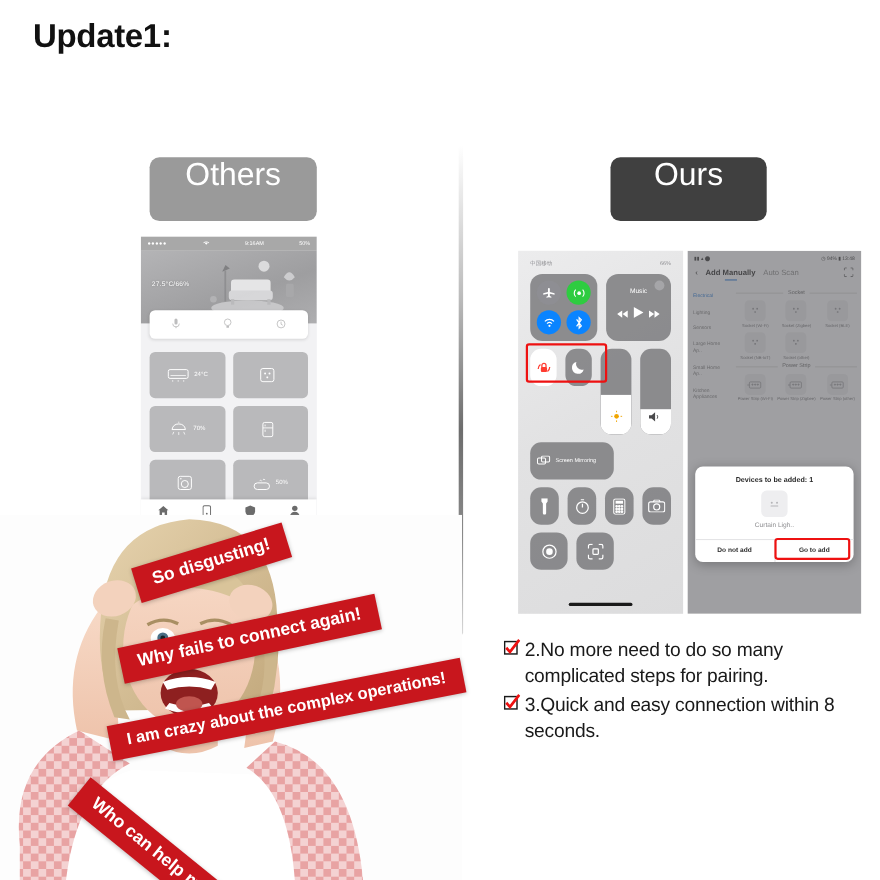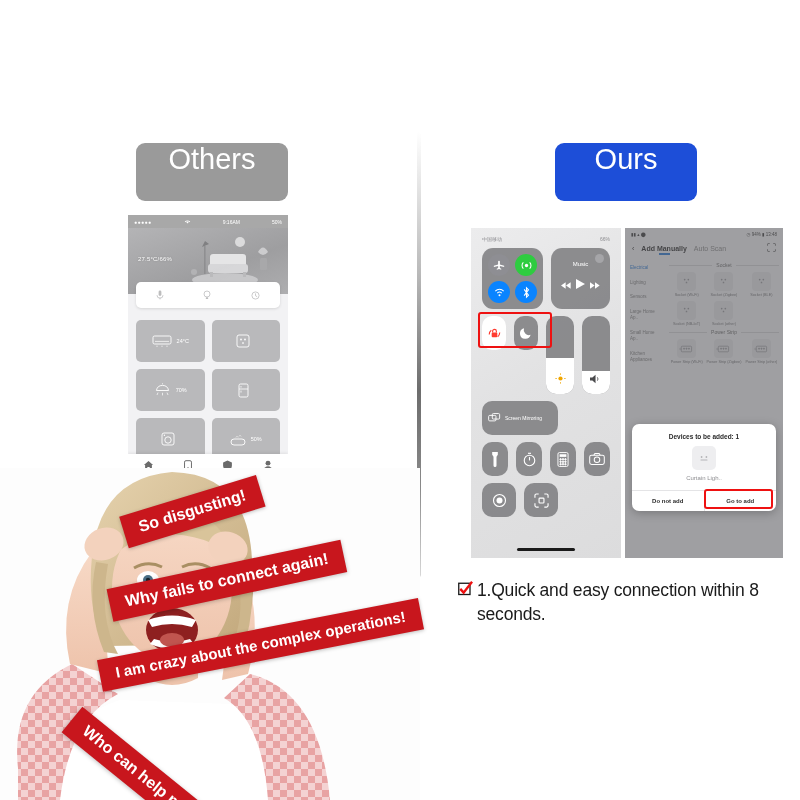--- a/index.html
+++ b/index.html
@@ -33,21 +33,21 @@
   .badge {
     position: absolute; display: flex; justify-content: center;
     color: #fff; border-radius: 9px;
   }
   .badge-others {
     left: 136px; top: 143px; width: 152px; height: 58px;
     background: #9a9a9a; font-size: 29px;
   }
   .badge-ours {
     left: 555px; top: 143px; width: 142px; height: 58px;
-    background: #1d4ed8; font-size: 29px;
+    background: #404040; font-size: 29px;
   }
 
   
   .phone {
     position: absolute; background: #efeff1; overflow: hidden;
   }
 
   
   #phone-others {
     left: 128px; top: 215px; width: 160px; height: 263px;
@@ -217,20 +217,21 @@
   
   .features { position: absolute; left: 458px; top: 578px; width: 340px; }
   .feat { display: flex; align-items: flex-start; gap: 4px; margin-bottom: 2px; }
   .chk { flex: 0 0 auto; margin-top: 3px; }
   .feat-txt { font-size: 17.5px; color: #1a1a1a; line-height: 24px; letter-spacing: -0.2px; }
 </style>
 </head>
 <body>
 
 <div class="header">
+  <div class="title-main">Update1:</div>
 </div>
 
 <div class="divider"></div>
 
 <div class="badge badge-others">
   <span>Others</span>
 </div>
 <div class="badge badge-ours">
   <span>Ours</span>
 </div>
@@ -762,15 +763,24 @@
 <div class="ribbon" id="ribbon-4">Who can help me?</div>
 
 <div class="features">
   <div class="feat">
     <span class="chk">
       <svg width="15" height="15" viewBox="0 0 16 16">
           <rect x="0.8" y="2.4" width="12" height="12" fill="none" stroke="#1a1a1a" stroke-width="1.4"></rect>
           <path d="M2.4 8.4 6 12.4 15 0.8" fill="none" stroke="#ee1111" stroke-width="2.6"></path>
         </svg>
     </span>
-    <span class="feat-txt">1.Quick and easy connection within 8 seconds.</span>
+    <span class="feat-txt">2.No more need to do so many complicated steps for pairing.</span>
+  </div>
+  <div class="feat">
+    <span class="chk">
+      <svg width="15" height="15" viewBox="0 0 16 16">
+          <rect x="0.8" y="2.4" width="12" height="12" fill="none" stroke="#1a1a1a" stroke-width="1.4"></rect>
+          <path d="M2.4 8.4 6 12.4 15 0.8" fill="none" stroke="#ee1111" stroke-width="2.6"></path>
+        </svg>
+    </span>
+    <span class="feat-txt">3.Quick and easy connection within 8 seconds.</span>
   </div>
 </div>
 
 </body></html>

